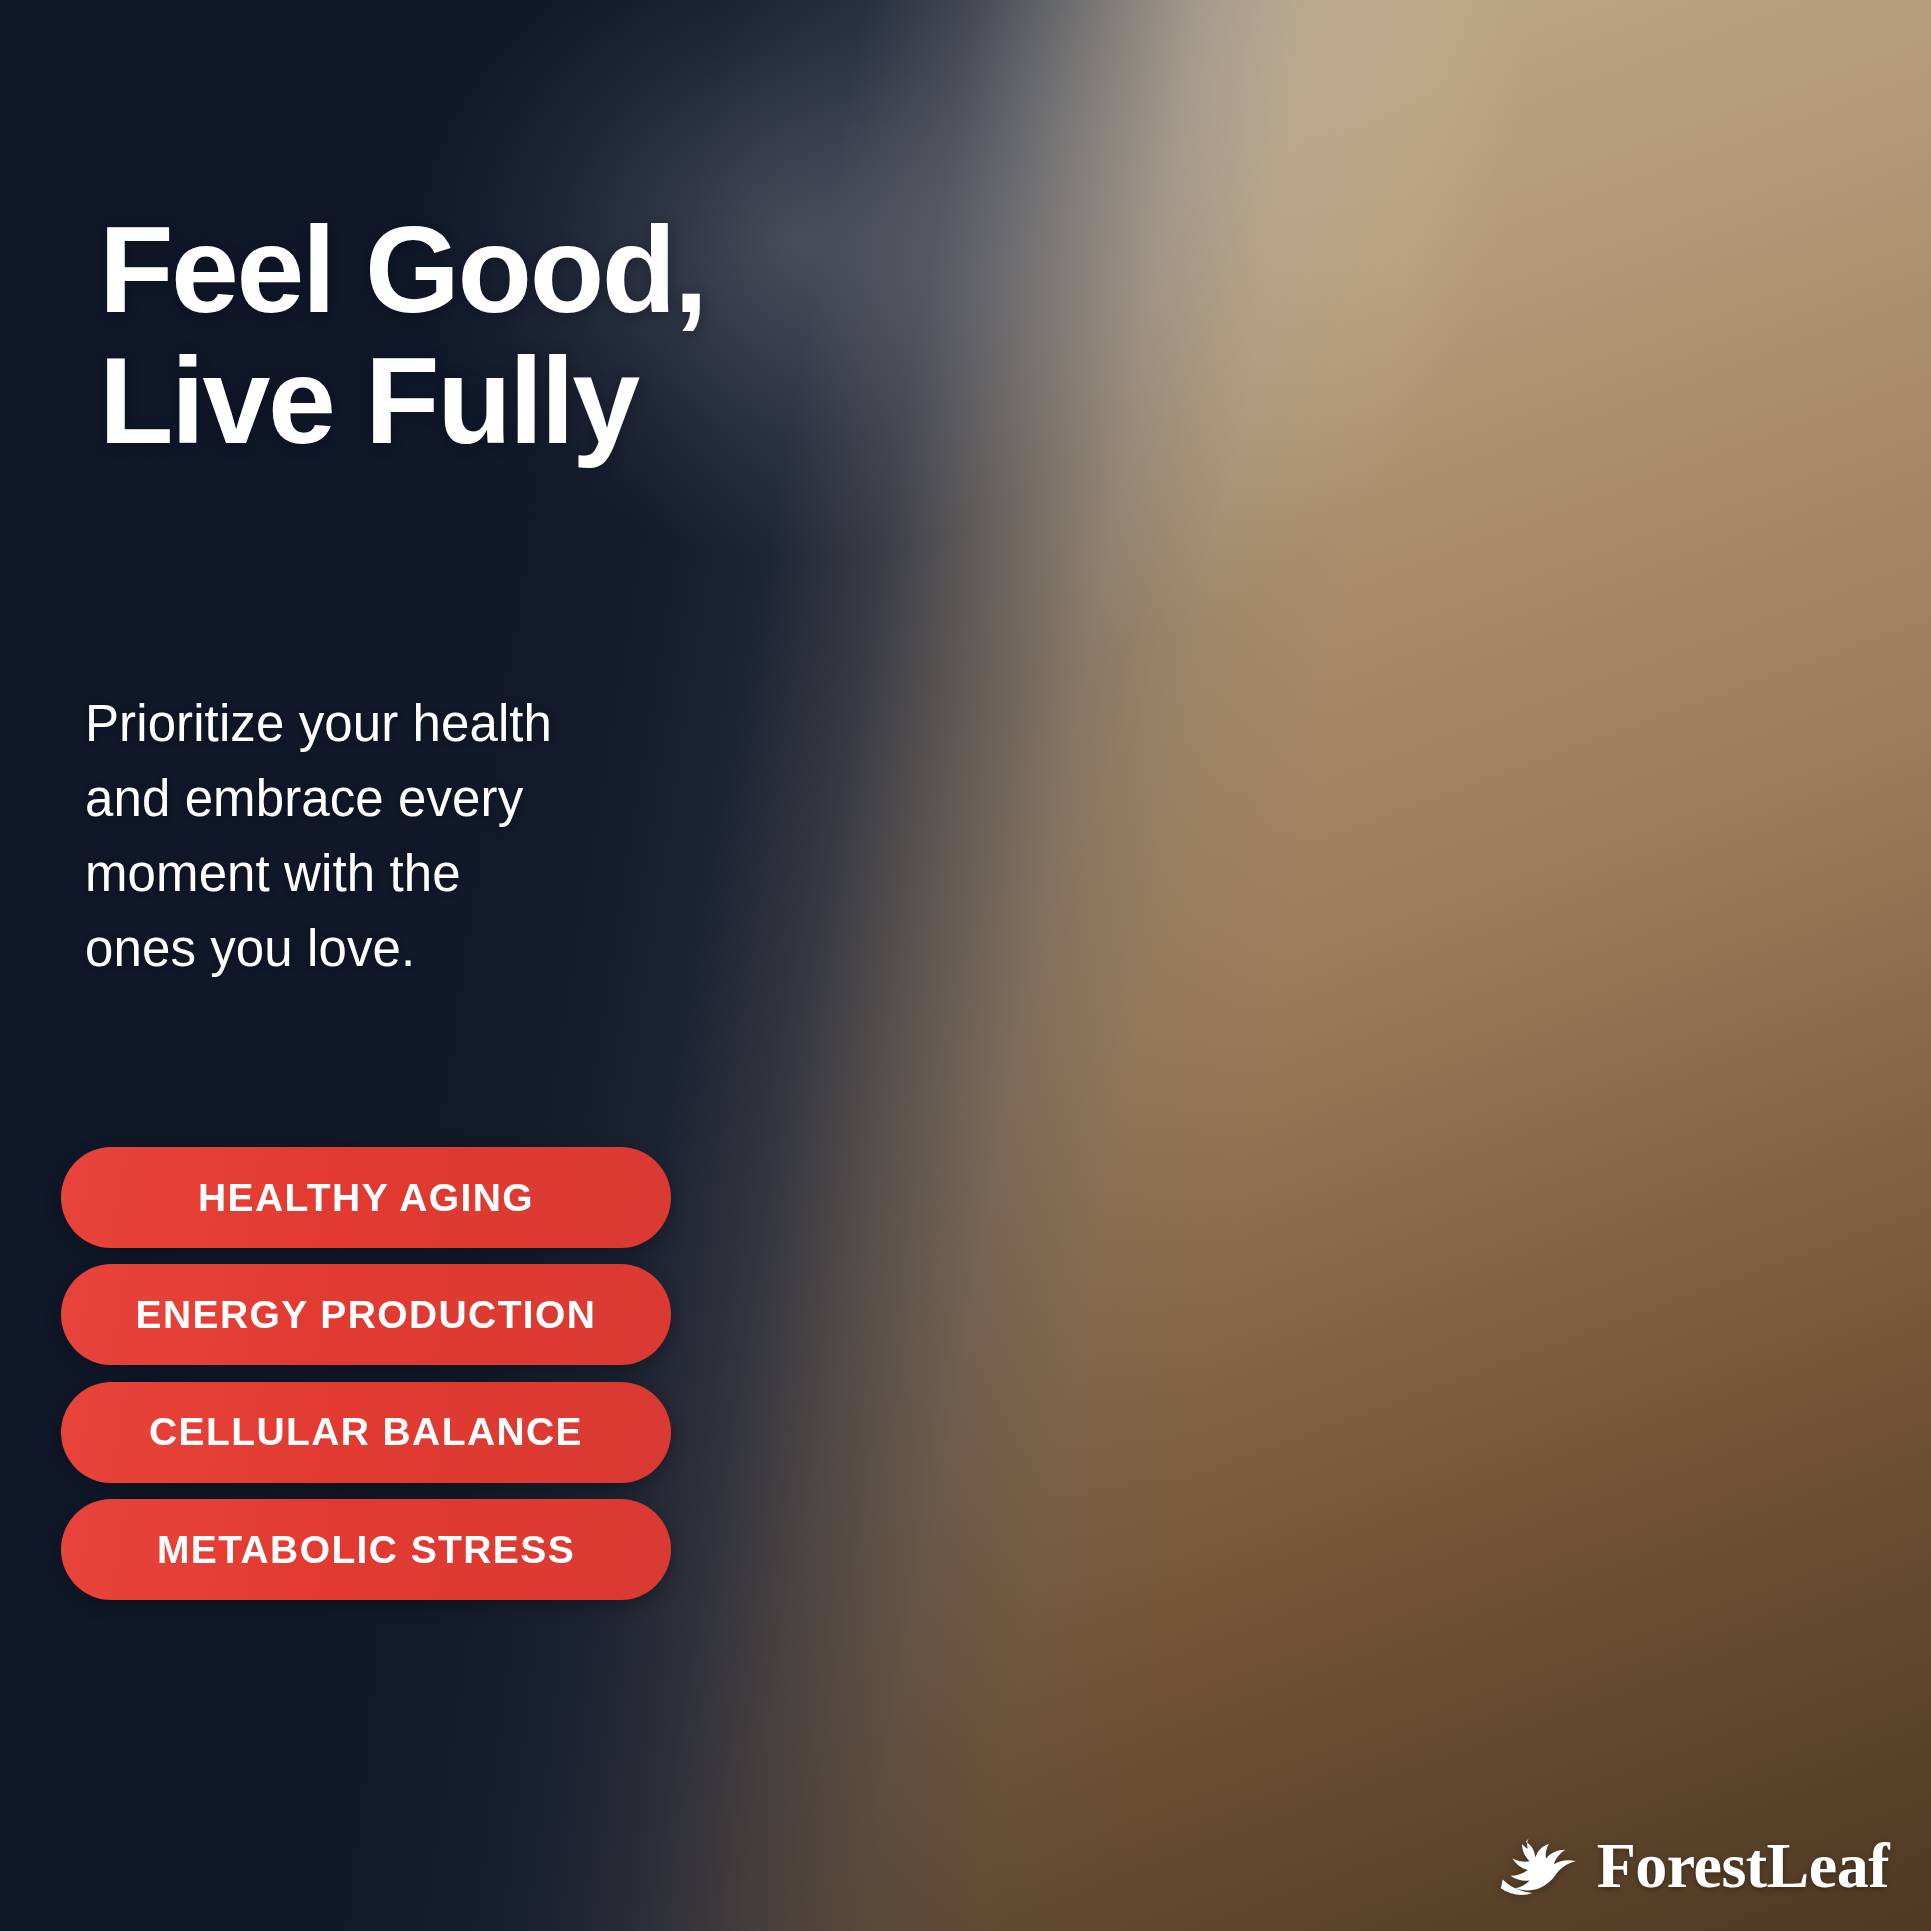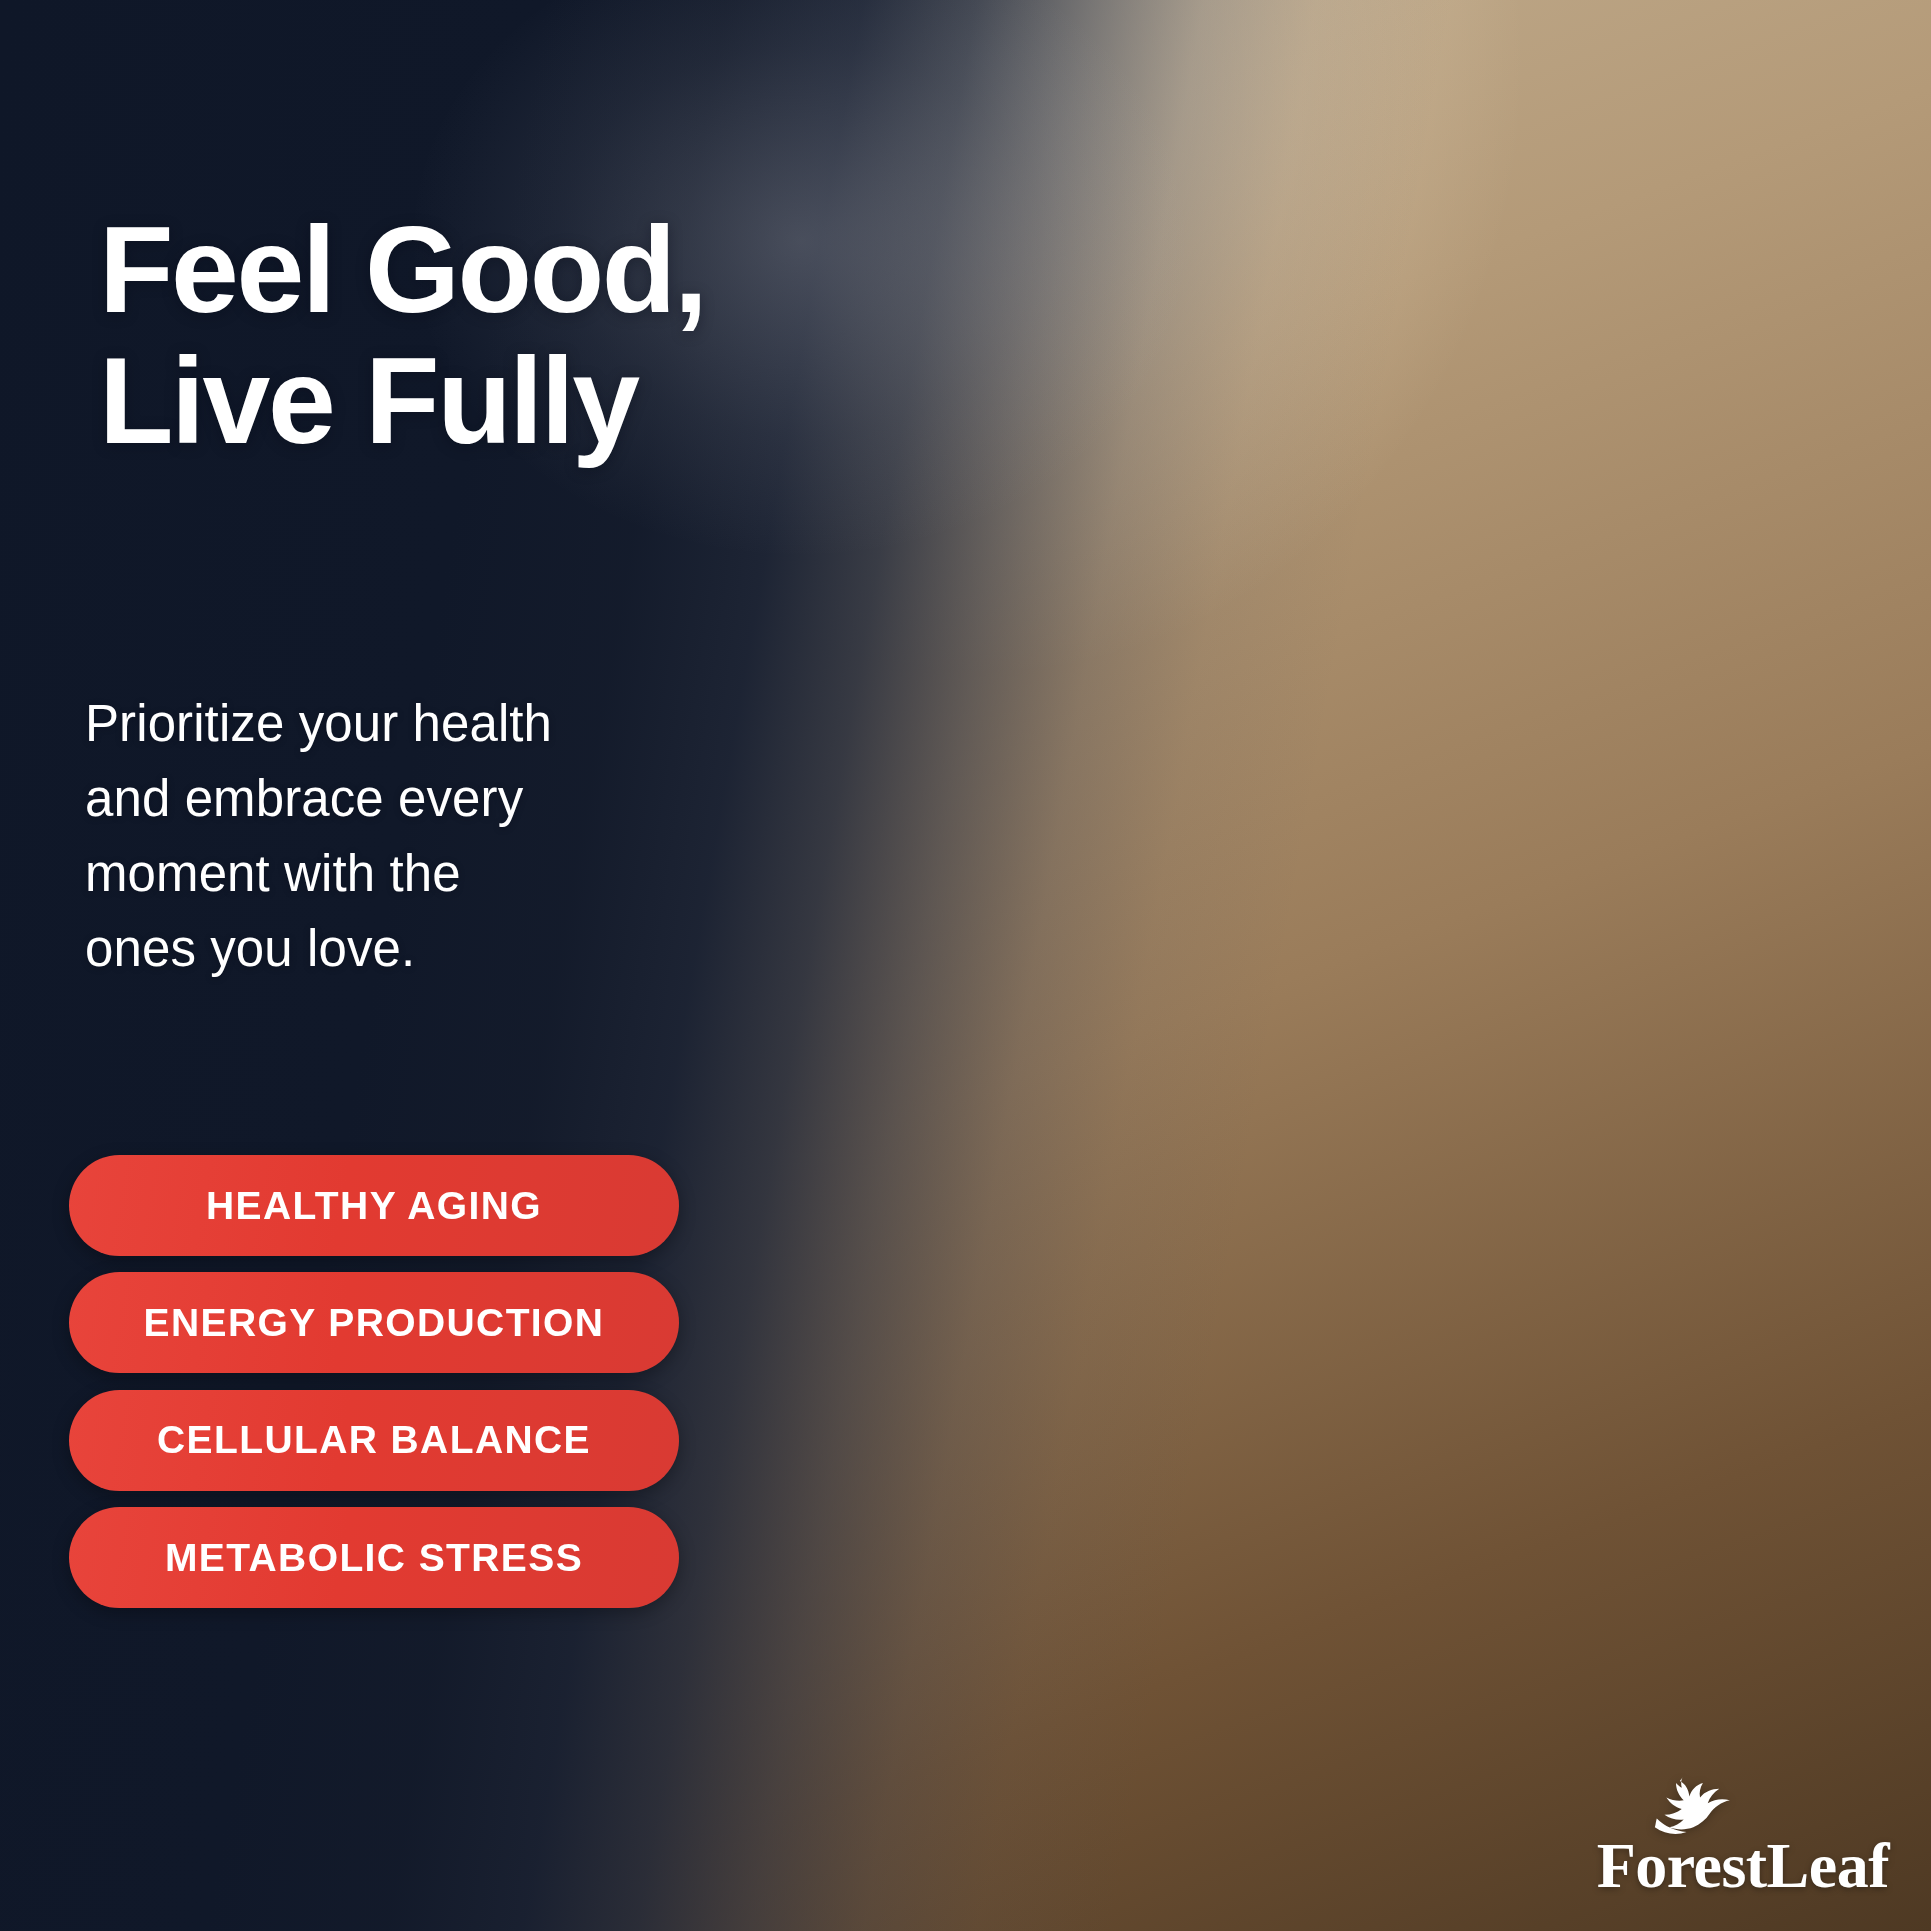--- a/index.html
+++ b/index.html
@@ -136,21 +136,21 @@
   }
 
   .pill-list {
     position: absolute;
     left: 53px;
     top: 1139px;
     width: 610px;
     display: flex;
     flex-direction: column;
     gap: 16.4px;
-    margin: 16px;
+    margin: 8px;
     padding: 0;
     list-style: none;
   }
   .pill {
     height: 101px;
     border-radius: 56px;
     background: linear-gradient(100deg, #e8443b 0%, #e23a31 45%, #d93a33 100%);
     box-shadow: 0 4.8px 17.4px rgba(0,0,0,0.30);
     display: flex;
     align-items: center;
@@ -165,21 +165,21 @@
     white-space: nowrap;
   }
 
   
   .logo {
     position: absolute;
     right: 42px;
     bottom: 33px;
     z-index: 11;
     display: flex;
-    flex-direction: column;
+    flex-direction: row;
     align-items: center;
   }
   .logo-mark {
     width: 100px;
     height: 64px;
     margin-bottom: -5.8px;
     margin-left: -83px;
     filter: drop-shadow(0 1.9px 4.8px rgba(0,0,0,0.30));
   }
   .logo-text {

